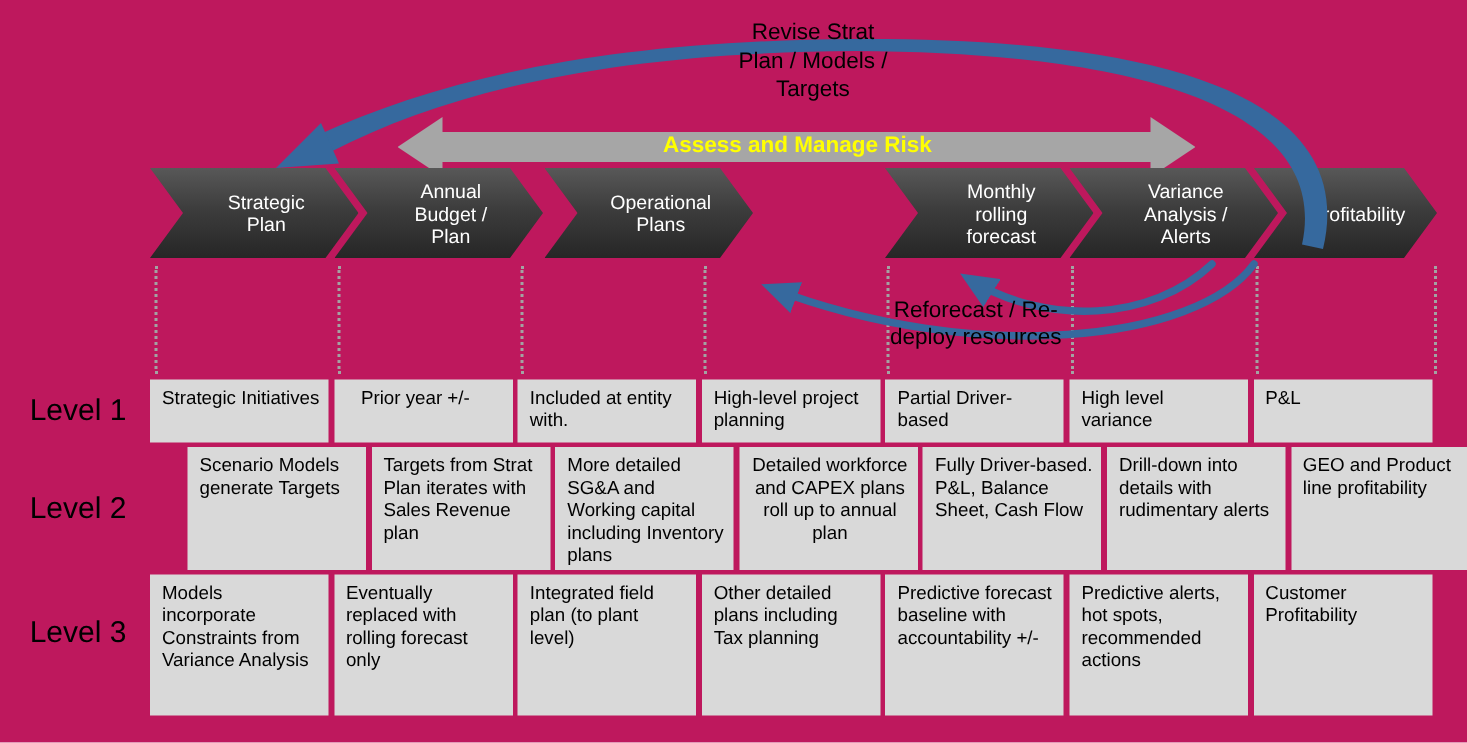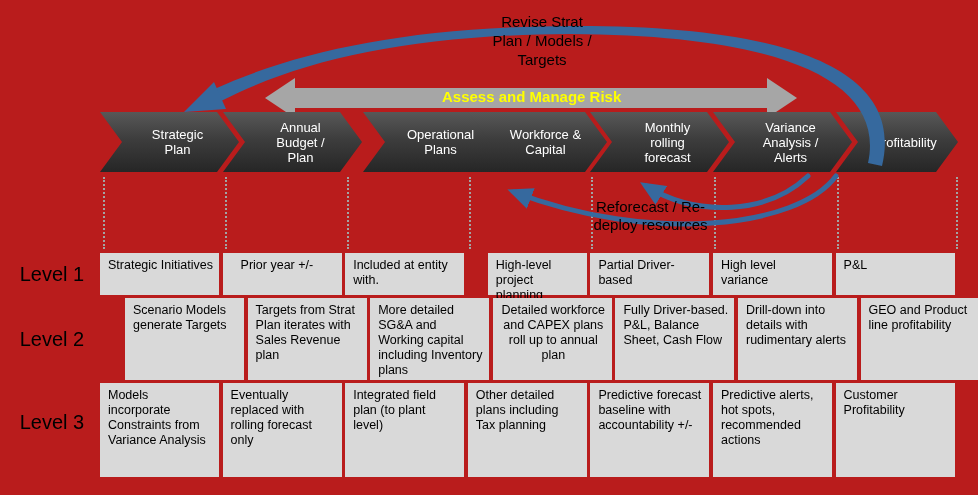--- a/index.html
+++ b/index.html
@@ -1,17 +1,17 @@
 <!DOCTYPE html>
 <html style="--blue: #36699e; --gray_arrow: #a6a6a6; --yellow: #ffff00; --chevron_dark: #3d3d3d; --cell_bg: #d9d9d9;"><head>
 <meta charset="utf-8">
 <style>
   html,body{margin:0;padding:0;background:#fff;}
   .stage{
-    position:relative;width:978px;height:495px;background:#b91c1c;overflow:hidden;
+    position:relative;width:978px;height:495px;background:#be185d;overflow:hidden;
     font-family:"Liberation Sans",sans-serif;color:#000;
   }
   .abs{position:absolute;}
   .pre{white-space:pre-line;}
 
   
   .revise{left:452px;top:12px;width:180px;text-align:center;
     font-size:15px;line-height:19px;z-index:6;}
 
   
@@ -76,22 +76,20 @@
   <div class="abs risk-arrow"></div>
   <div class="abs risk-label">Assess and Manage Risk</div>
 
   <div class="chev pre" style="left:100px;width:139px;">Strategic
 Plan</div>
   <div class="chev pre" style="left:223px;width:139px;">Annual
 Budget /
 Plan</div>
   <div class="chev pre" style="left:363px;width:139px;">Operational
 Plans</div>
-  <div class="chev pre" style="left:468px;width:139px;">Workforce &amp;
-Capital</div>
   <div class="chev pre" style="left:590px;width:139px;">Monthly
 rolling
 forecast</div>
   <div class="chev pre" style="left:713px;width:139px;">Variance
 Analysis /
 Alerts</div>
   <div class="chev pre" style="left:836px;width:122px;">Profitability</div>
 
   <div class="abs dot" style="left:103px;"></div>
   <div class="abs dot" style="left:225px;"></div>
@@ -106,21 +104,21 @@
 deploy resources</div>
 
   <div class="abs lvl" style="top:253px;height:42px;">Level 1</div>
   <div class="abs lvl" style="top:298px;height:82px;">Level 2</div>
   <div class="abs lvl" style="top:383px;height:78px;">Level 3</div>
 
   <div class="abs trow" style="top:253px;">
     <div class="cell" style="height:42px;">Strategic Initiatives</div>
     <div class="cell" style="height:42px;padding-left:18px;">Prior year +/-</div>
     <div class="cell" style="height:42px;">Included at entity with.</div>
-    <div class="cell" style="height:42px;margin-left:20px;">High-level project planning</div>
+    <div class="cell" style="height:42px;">High-level project planning</div>
     <div class="cell" style="height:42px;">Partial Driver-based</div>
     <div class="cell" style="height:42px;">High level variance</div>
     <div class="cell" style="height:42px;">P&amp;L</div>
   </div>
 
   <div class="abs trow" style="top:298px;padding-left:25px;">
     <div class="cell" style="height:82px;">Scenario Models generate Targets</div>
     <div class="cell" style="height:82px;">Targets from Strat Plan iterates with Sales Revenue plan</div>
     <div class="cell" style="height:82px;">More detailed SG&amp;A and Working capital including Inventory plans</div>
     <div class="cell" style="height:82px;text-align:center;">Detailed workforce and CAPEX plans roll up to annual plan</div>

